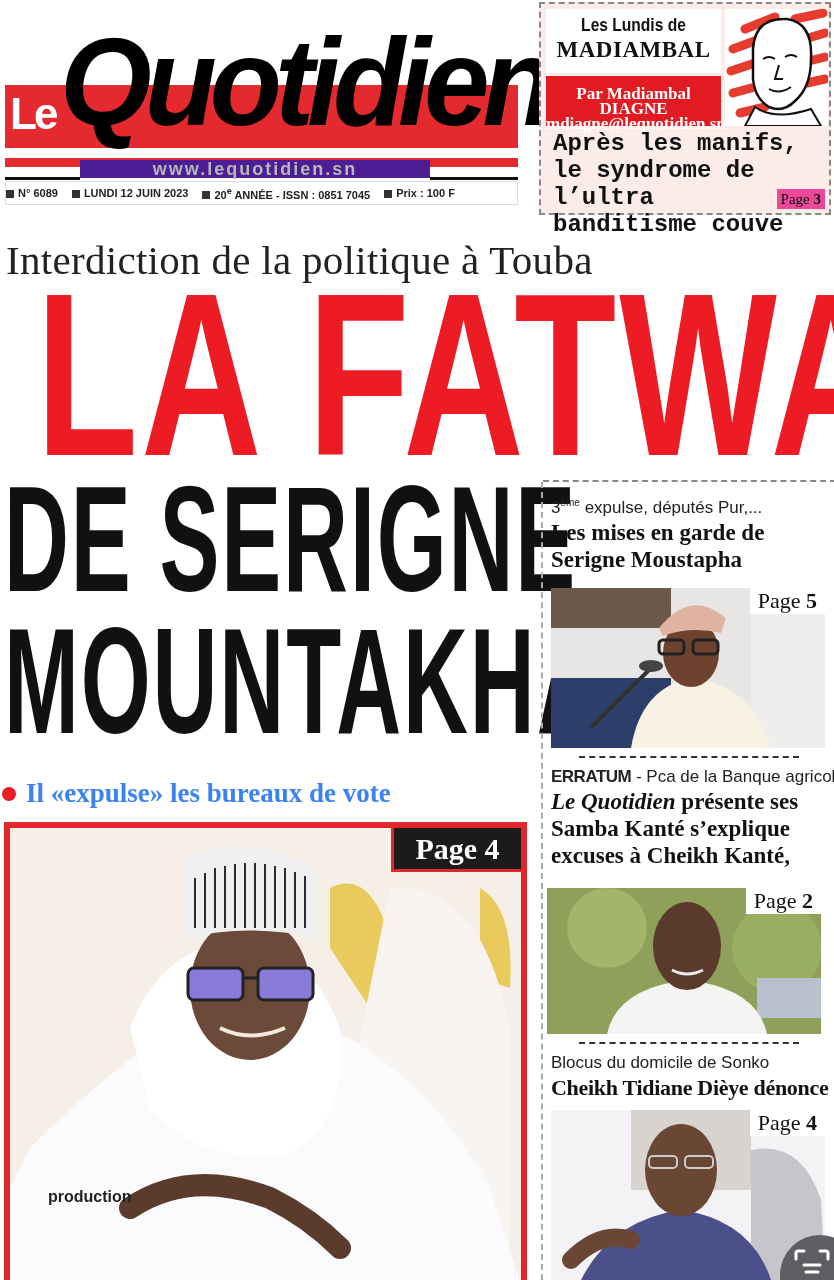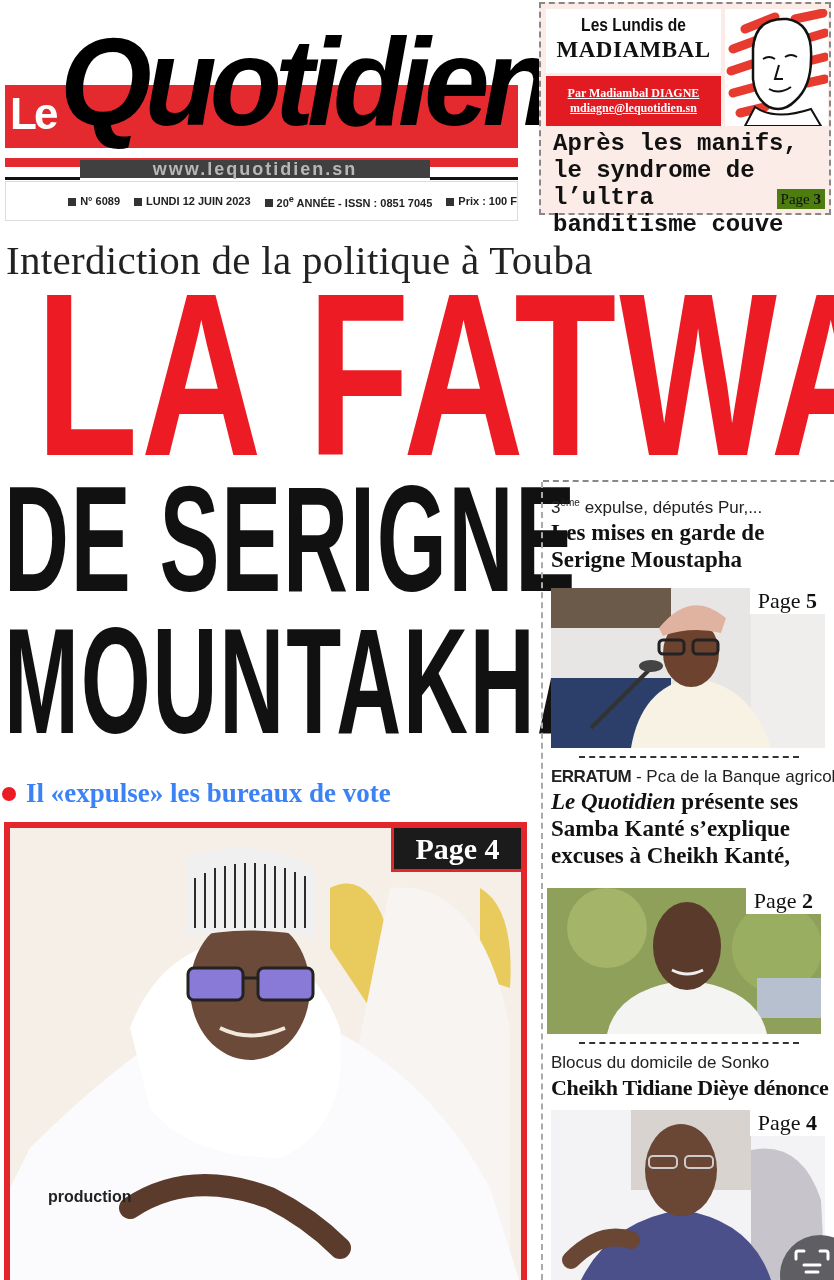--- a/index.html
+++ b/index.html
@@ -5,36 +5,36 @@
   * { box-sizing: border-box; margin: 0; padding: 0; }
   html, body { width: 834px; height: 1280px; overflow: hidden; background: #ffffff; }
   body { position: relative; font-family: "Liberation Serif", serif; color: #111; }
 
   
   .masthead { position: absolute; left: 0; top: 0; width: 530px; height: 210px; }
   .mast-red-band { position: absolute; left: 5px; top: 85px; width: 513px; height: 63px; background: #e52a2f; }
   .mast-le { position: absolute; left: 10px; top: 92px; font-family: "Liberation Sans", sans-serif; font-weight: 900; font-size: 44px; color: #fff; letter-spacing: -3px; line-height: 1; }
   .mast-title { position: absolute; left: 60px; top: 20px; font-family: "Liberation Sans", sans-serif; font-weight: 900; font-size: 118px; color: #000; letter-spacing: -7px; line-height: 1; transform: scaleY(1.05); transform-origin: top left; font-style: italic; }
   .mast-red-line2 { position: absolute; left: 5px; top: 158px; width: 513px; height: 9px; background: #e52a2f; }
-  .mast-url-wrap { position: absolute; left: 80px; top: 160px; width: 350px; height: 18px; background: #404040; text-align: center; }
+  .mast-url-wrap { position: absolute; left: 80px; top: 160px; width: 350px; height: 18px; background: #4c1d95; text-align: center; }
   .mast-url { font-family: "Liberation Sans", sans-serif; font-weight: 900; font-size: 18px; color: #b7b7b7; letter-spacing: 2px; line-height: 18px; }
   .mast-black-l { position: absolute; left: 5px; top: 177px; width: 75px; height: 3px; background: #111; }
   .mast-black-r { position: absolute; left: 430px; top: 177px; width: 88px; height: 3px; background: #111; }
-  .mast-info { position: absolute; left: 5px; top: 181px; width: 513px; height: 40px; border: 1px solid #ddd; display: flex; align-items: center; justify-content: flex-end; gap: 14px; font-family: "Liberation Sans", sans-serif; font-weight: 700; font-size: 11px; color: #222; }
+  .mast-info { position: absolute; left: 5px; top: 181px; width: 513px; height: 24px; border: 1px solid #ddd; display: flex; align-items: center; justify-content: flex-start; gap: 14px; font-family: "Liberation Sans", sans-serif; font-weight: 700; font-size: 11px; color: #222; }
   .mast-info .sq { display: inline-block; width: 8px; height: 8px; background: #333; margin-right: 4px; vertical-align: middle; }
 
   
   .madi { position: absolute; left: 539px; top: 2px; width: 292px; height: 213px; border: 2px dashed #888; background: #fbece8; }
   .madi-top { position: absolute; left: 5px; top: 5px; width: 175px; height: 64px; background: #fff; text-align: center; }
   .madi-kicker { font-family: "Liberation Sans", sans-serif; font-weight: 900; font-size: 19px; color: #111; line-height: 24px; margin-top: 4px; transform: scaleX(0.82); }
   .madi-name { font-family: "Liberation Serif", serif; font-weight: 700; font-size: 23px; color: #111; line-height: 26px; letter-spacing: 0.5px; }
-  .madi-red { position: absolute; left: 5px; top: 72px; width: 175px; height: 50px; background: #e21b23; text-align: center; color: #fff; font-family: "Liberation Serif", serif; font-weight: 700; font-size: 12px; line-height: 15px; padding-top: 10px; text-decoration: underline; }
+  .madi-red { position: absolute; left: 5px; top: 72px; width: 175px; height: 50px; background: #e21b23; text-align: center; color: #fff; font-family: "Liberation Serif", serif; font-weight: 700; font-size: 17px; line-height: 15px; padding-top: 10px; }
   .madi-portrait { position: absolute; left: 184px; top: 5px; width: 103px; height: 117px; background: #fff; overflow: hidden; }
   .madi-headline { position: absolute; left: 12px; top: 126px; width: 280px; font-family: Liberation Mono, monospace; font-weight: 700; font-size: 24px; line-height: 27px; color: #111; }
-  .madi-page { position: absolute; right: 4px; bottom: 4px; background: #4d7c0f; padding: 0 4px; font-family: "Liberation Serif", serif; font-size: 15px; line-height: 20px; }
+  .madi-page { position: absolute; right: 4px; bottom: 4px; background: #ec4899; padding: 0 4px; font-family: "Liberation Serif", serif; font-size: 15px; line-height: 20px; }
   .madi-page b { font-weight: 700; }
 
   
   .kicker-main { position: absolute; left: 6px; top: 236px; width: 822px; font-family: "Liberation Serif", serif; font-size: 41px; line-height: 48px; color: #222; letter-spacing: 0.3px; white-space: nowrap; }
   .fatwa { position: absolute; left: 36px; top: 282px; width: 790px; height: 185px; font-family: "Liberation Sans", sans-serif; font-weight: 900; color: #ed1c24; font-size: 232px; line-height: 185px; letter-spacing: 4px; white-space: nowrap; transform: scaleX(0.72); transform-origin: left top; }
   .serigne { position: absolute; left: 4px; top: 478px; font-family: "Liberation Sans", sans-serif; font-weight: 900; color: #111; font-size: 150px; line-height: 122px; white-space: nowrap; transform: scaleX(0.6); transform-origin: left top; letter-spacing: 3px; }
   .serigne.l2 { top: 620px; }
   .bullet-line { position: absolute; left: 2px; top: 778px; width: 530px; display: flex; align-items: center; font-family: "Liberation Serif", serif; font-weight: 700; font-size: 27px; color: #3b82f6; }
   .bullet-dot { width: 14px; height: 14px; border-radius: 50%; background: #ea1c24; margin-right: 10px; flex: none; }
 

